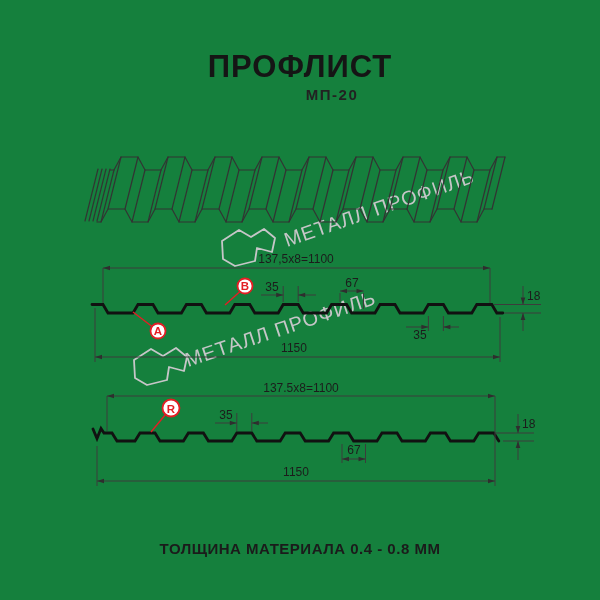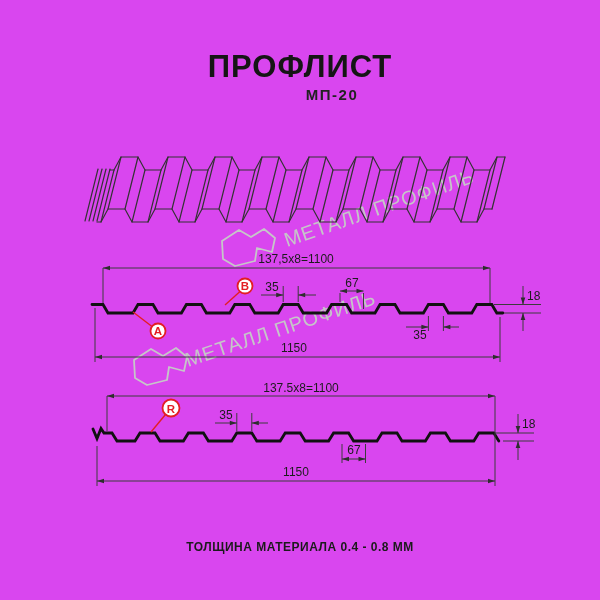--- a/index.html
+++ b/index.html
@@ -1,23 +1,23 @@
 <!DOCTYPE html>
 <html><head>
 <meta charset="utf-8">
 <style>
   html,body{margin:0;padding:0;background:#fff;}
-  .page{position:relative;width:600px;height:600px;background:#d946ef;overflow:hidden;
+  .page{position:relative;width:600px;height:600px;background:#15803d;overflow:hidden;
         font-family:"Liberation Sans",sans-serif;}
   .title{position:absolute;top:49px;left:0;width:600px;text-align:center;
          font-size:31px;font-weight:800;letter-spacing:1px;color:#151515;}
   .subtitle{position:absolute;top:86px;left:0;width:600px;text-align:center;
             font-size:15px;font-weight:600;letter-spacing:1.5px;color:#222;margin-left:32px;}
   .footer{position:absolute;top:540px;left:0;width:600px;text-align:center;
-          font-size:12px;font-weight:600;letter-spacing:.5px;color:#1b1b1b;}
+          font-size:15px;font-weight:600;letter-spacing:.5px;color:#1b1b1b;}
   svg{position:absolute;top:0;left:0;}
   .prof{fill:none;stroke:#111;stroke-width:2.8;stroke-linecap:round;stroke-linejoin:miter;}
   .sheet{fill:none;stroke:#333;stroke-width:1.2;stroke-linecap:round;}
   .dimline{stroke:#3c3c3c;stroke-width:1;}
   .dimarrow{fill:#2e2e2e;}
   .dimtext{font-family:"Liberation Sans",sans-serif;font-size:12px;fill:#1c1c1c;}
   .mid{text-anchor:middle;}
   .callout{fill:#fff;stroke:#e31e24;stroke-width:1.8;}
   .leader{stroke:#e31e24;stroke-width:1.4;}
   .callout-t{font-family:"Liberation Sans",sans-serif;font-size:11.5px;font-weight:bold;

